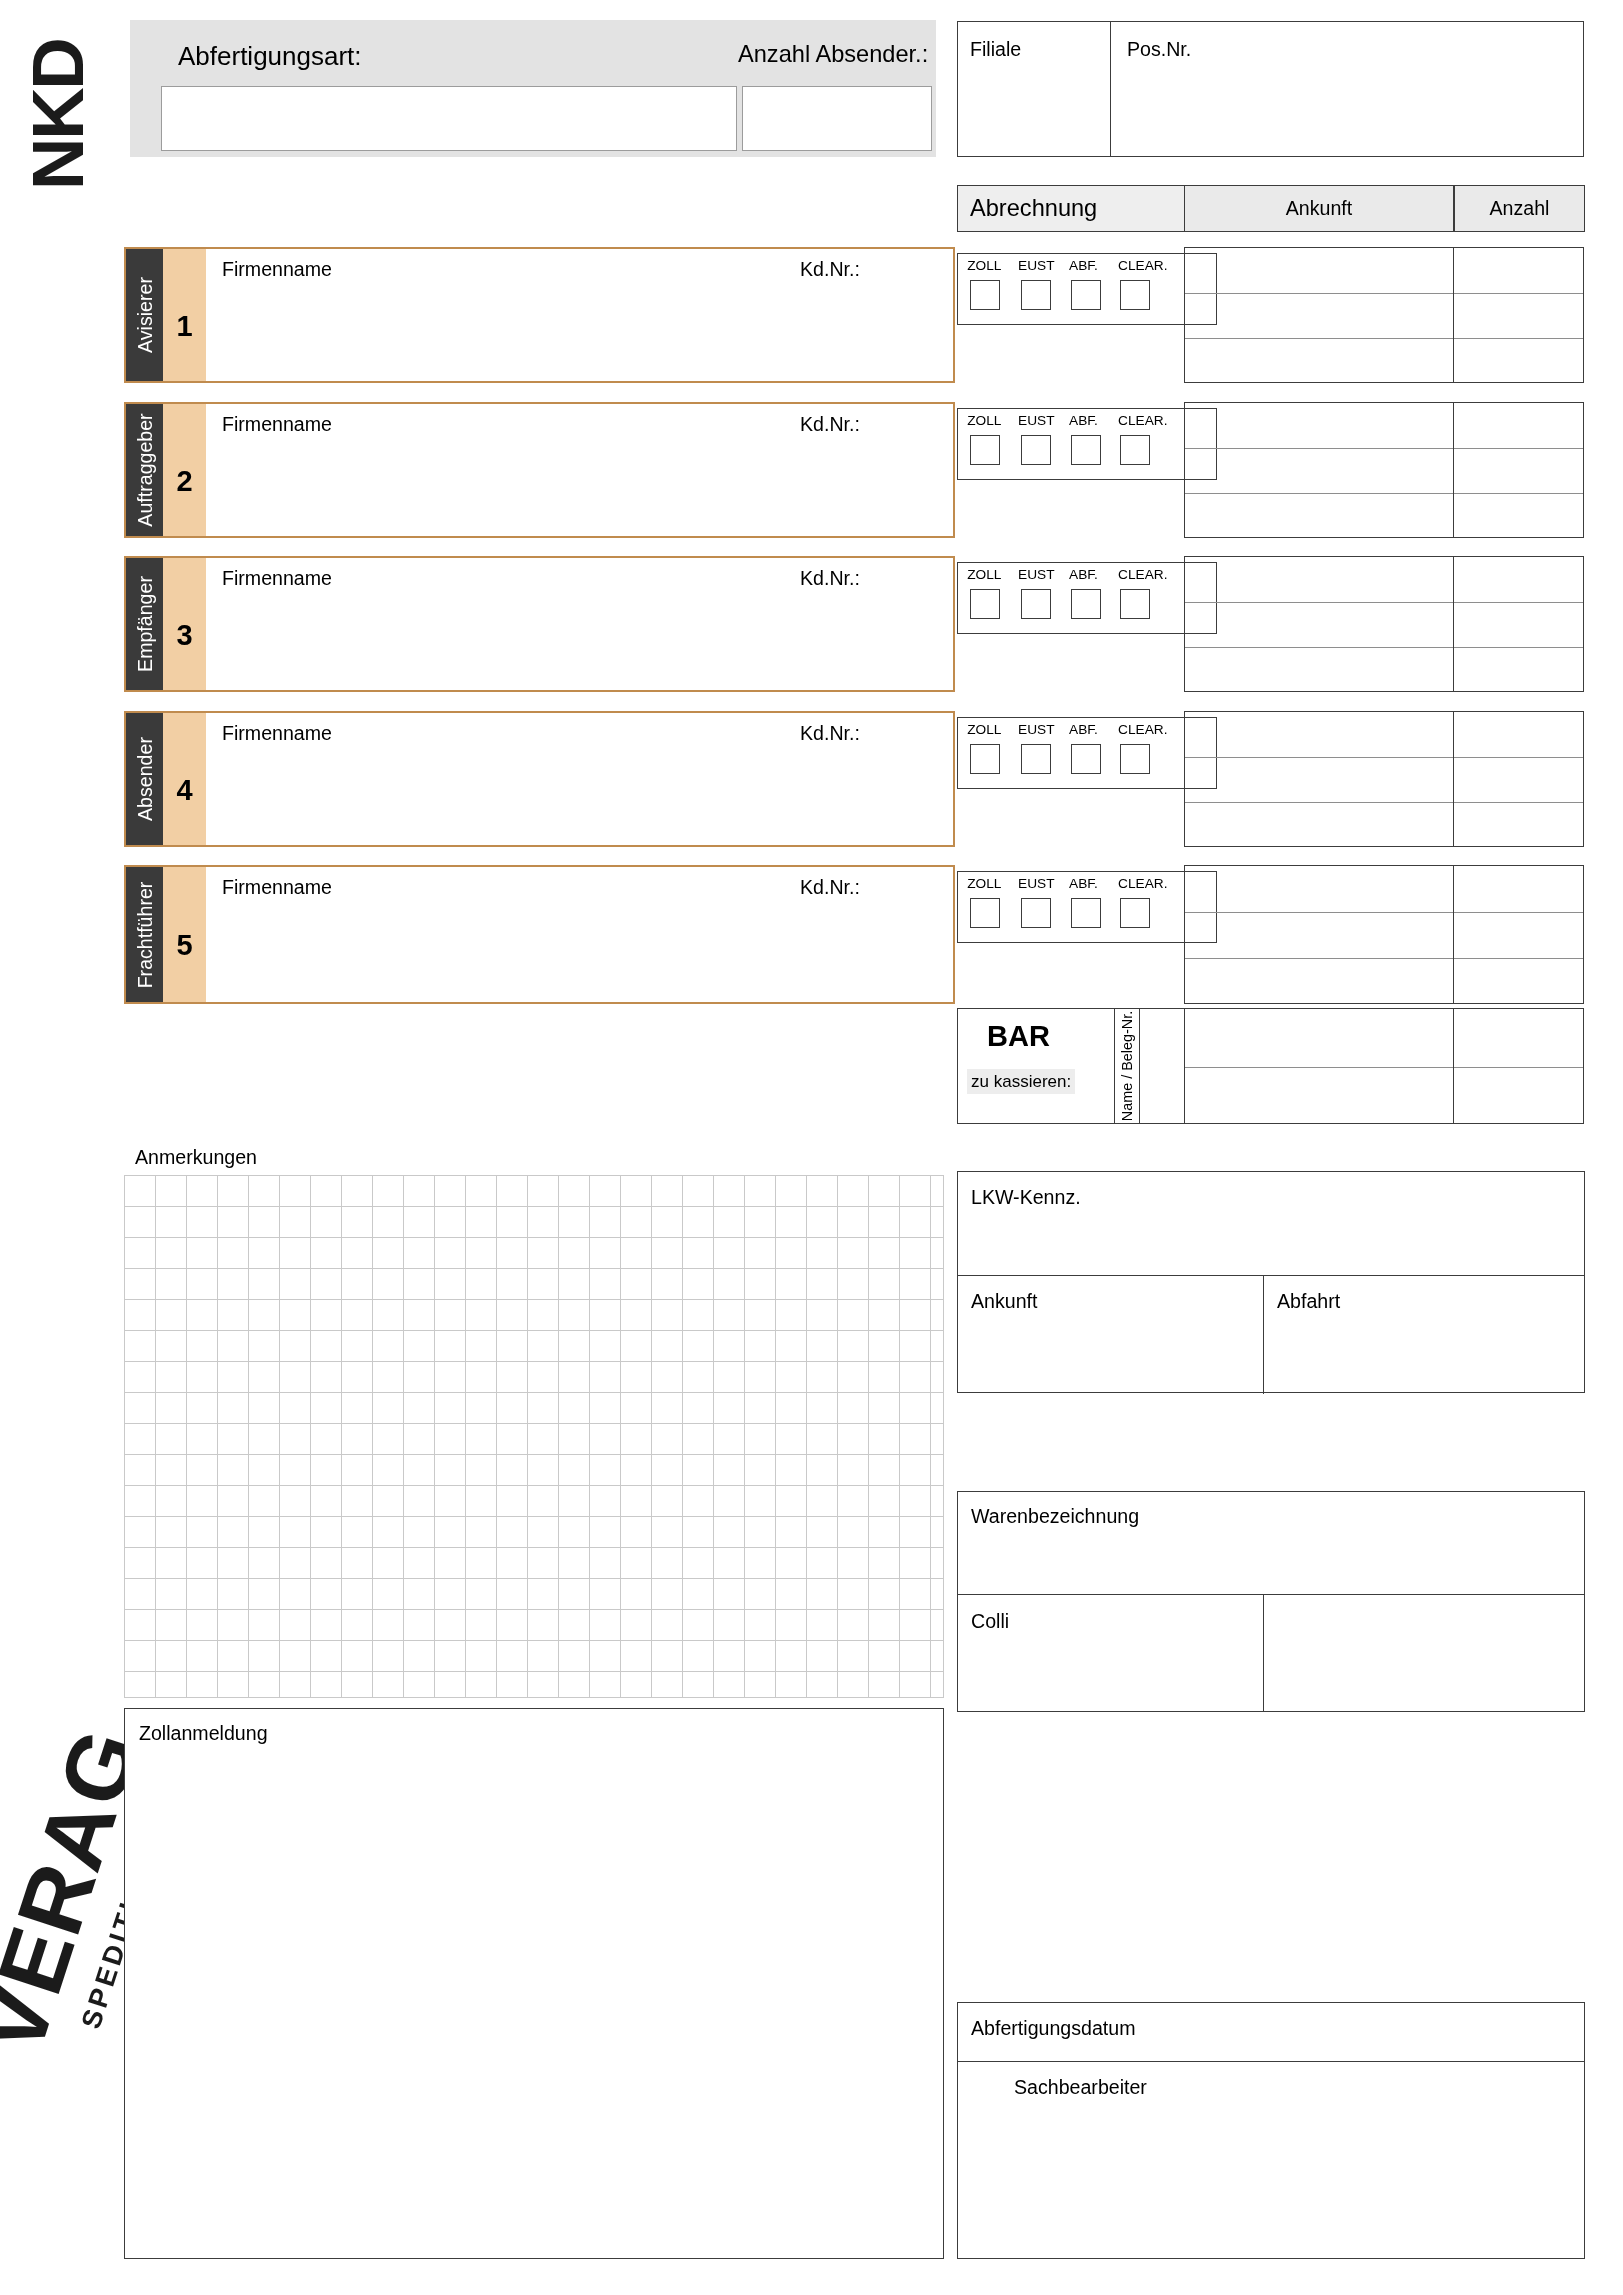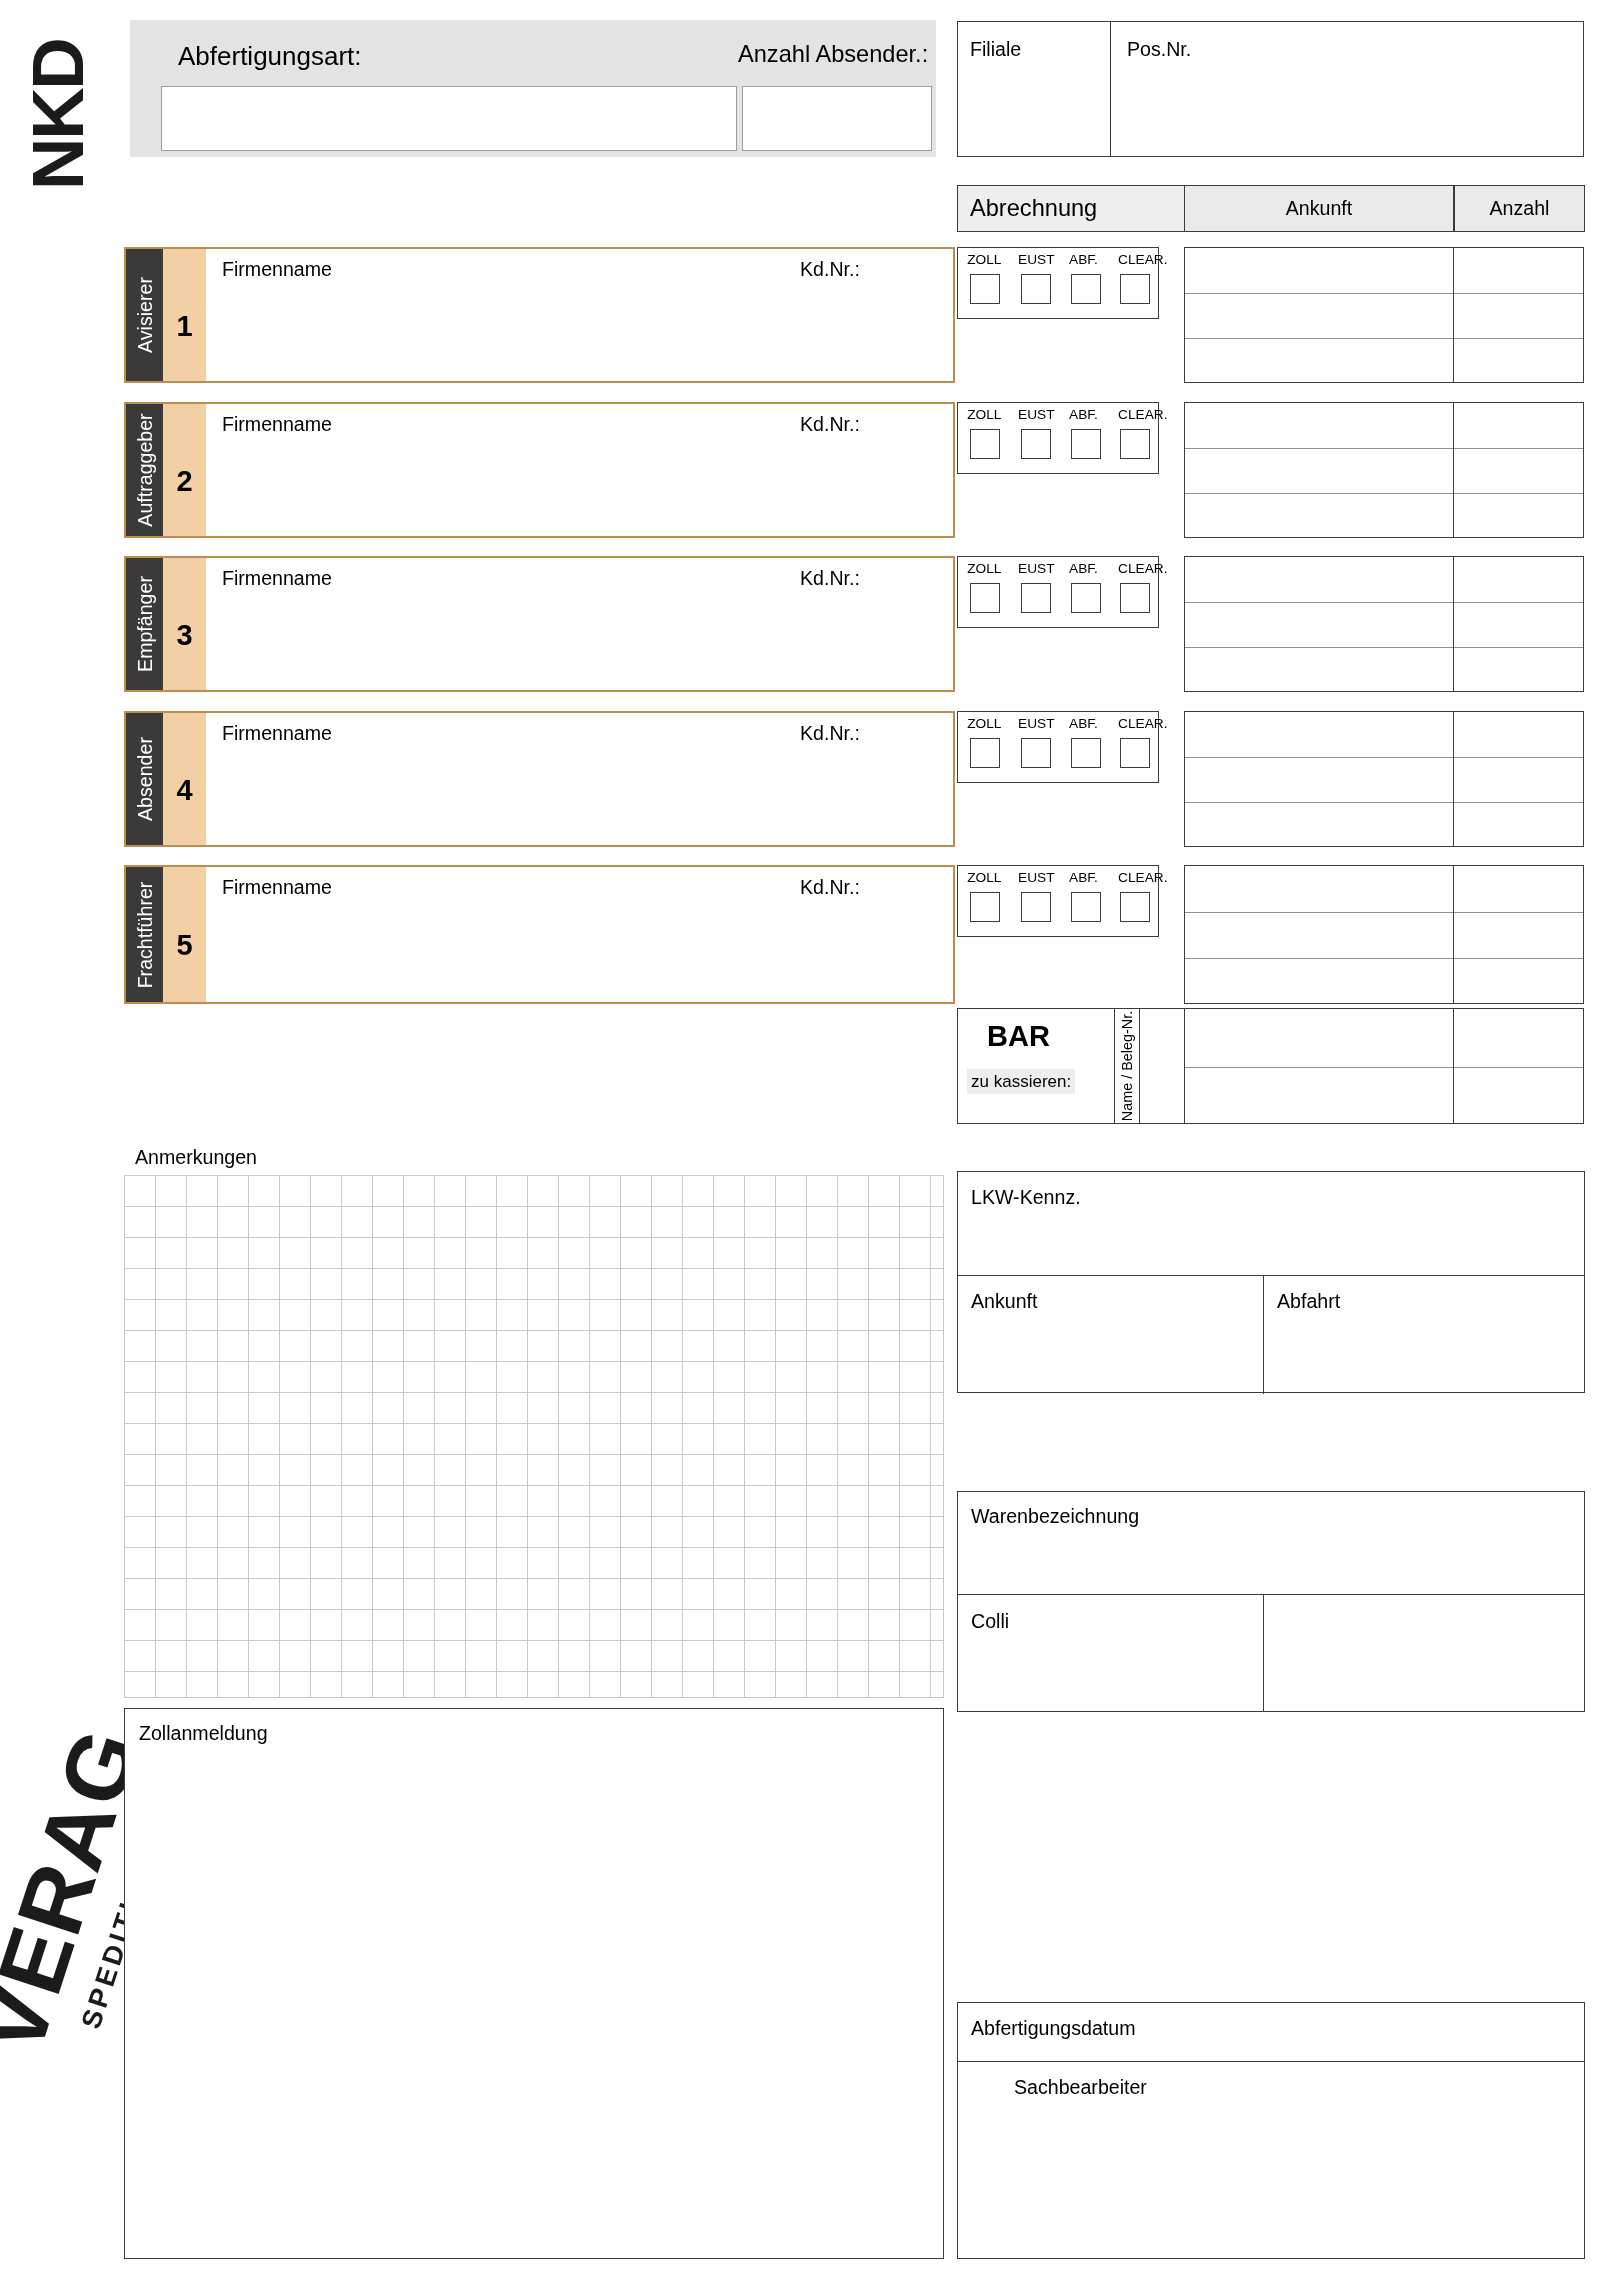--- a/index.html
+++ b/index.html
@@ -199,24 +199,25 @@
     border: 1.3px solid #3c3c3c;
     box-sizing: border-box;
     background: #eaeaea;
     text-align: center;
     font-size: 19.6px;
     line-height: 44px;
   }
 
   .check-block {
     position: absolute;
-    width: 202px;
-    border: 1.3px solid #3c3c3c;
-    box-sizing: border-box;
-    background: #ffffff;
+    width: 260px;
+    border: 1.3px solid #3c3c3c;
+    box-sizing: border-box;
+    background: #ffffff;
+    margin-top: 6px;
   }
   .check-label {
     position: absolute;
     font-size: 13.7px;
     white-space: nowrap;
   }
   .check-box {
     position: absolute;
     width: 30px;
     height: 30px;

